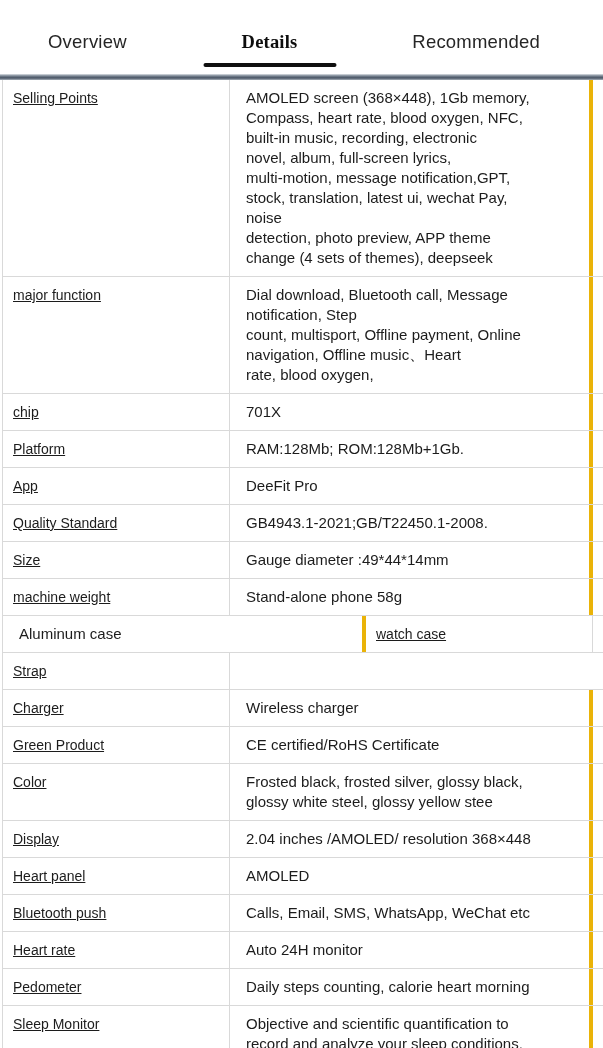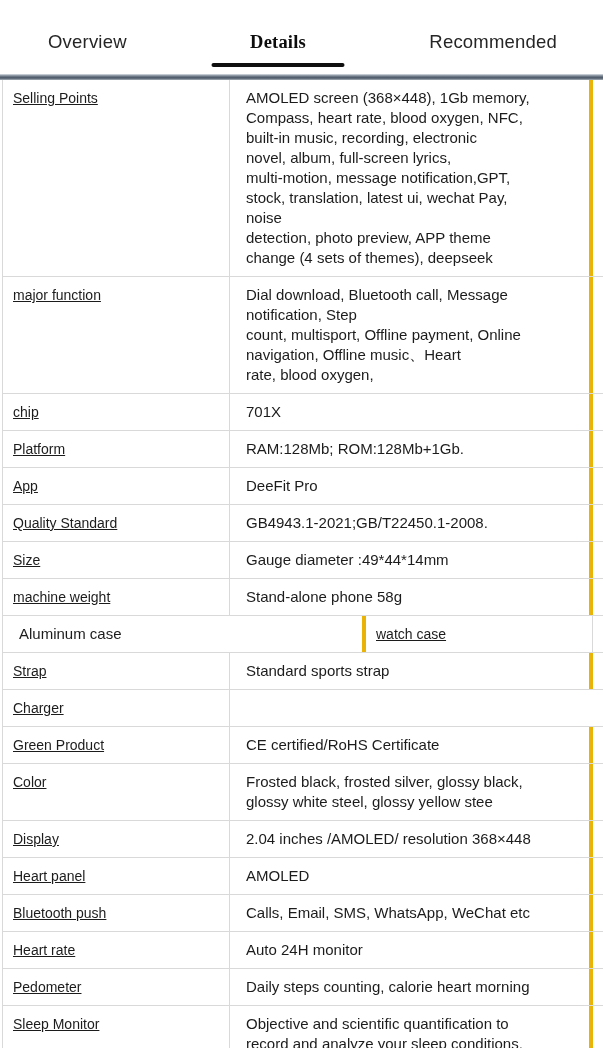--- a/index.html
+++ b/index.html
@@ -9,21 +9,21 @@
   }
   
   .top-shade {
     position:absolute; top:0; left:85px; width:430px; height:5px;
     background:linear-gradient(180deg, #e9e9e9, rgba(255,255,255,0));
     border-radius:0 0 5px 5px; pointer-events:none;
   }
   
   .tabbar {
     height:74px; display:flex; justify-content:space-between; align-items:center;
-    padding:0 46px 0 48px; background:#ffffff; position:relative; box-sizing:border-box;
+    padding:0 63px 0 48px; background:#ffffff; position:relative; box-sizing:border-box;
   }
   .tab {
     font-size:18.5px; color:#262626; margin-top:10px; position:relative;
     cursor:pointer; white-space:nowrap; letter-spacing:0.2px;
   }
   .tab.active { font-weight:700; color:#0d0d0d;font-family:Liberation Serif, serif; }
   .tab.active::after {
     content:""; position:absolute; left:50%; transform:translateX(-50%);
     bottom:-14px; width:133px; height:4px; background:#0f0f0f; border-radius:2.5px;
   }
@@ -114,25 +114,25 @@
       <div class="cell value">Stand-alone phone 58g</div>
       <div class="cell extra"></div>
     </div>
     <div class="row">
       <div class="cell value">Aluminum case</div>
       <div class="cell label">watch case</div>
       <div class="cell extra"></div>
     </div>
     <div class="row">
       <div class="cell label">Strap</div>
-      <div class="cell value">Standard sports strap</div>
       <div class="cell extra"></div>
     </div>
     <div class="row">
       <div class="cell label">Charger</div>
+      <div class="cell value">Wireless charger</div>
       <div class="cell extra"></div>
     </div>
     <div class="row">
       <div class="cell label">Green Product</div>
       <div class="cell value">CE certified/RoHS Certificate</div>
       <div class="cell extra"></div>
     </div>
     <div class="row">
       <div class="cell label">Color</div>
       <div class="cell value">Frosted black, frosted silver, glossy black,

